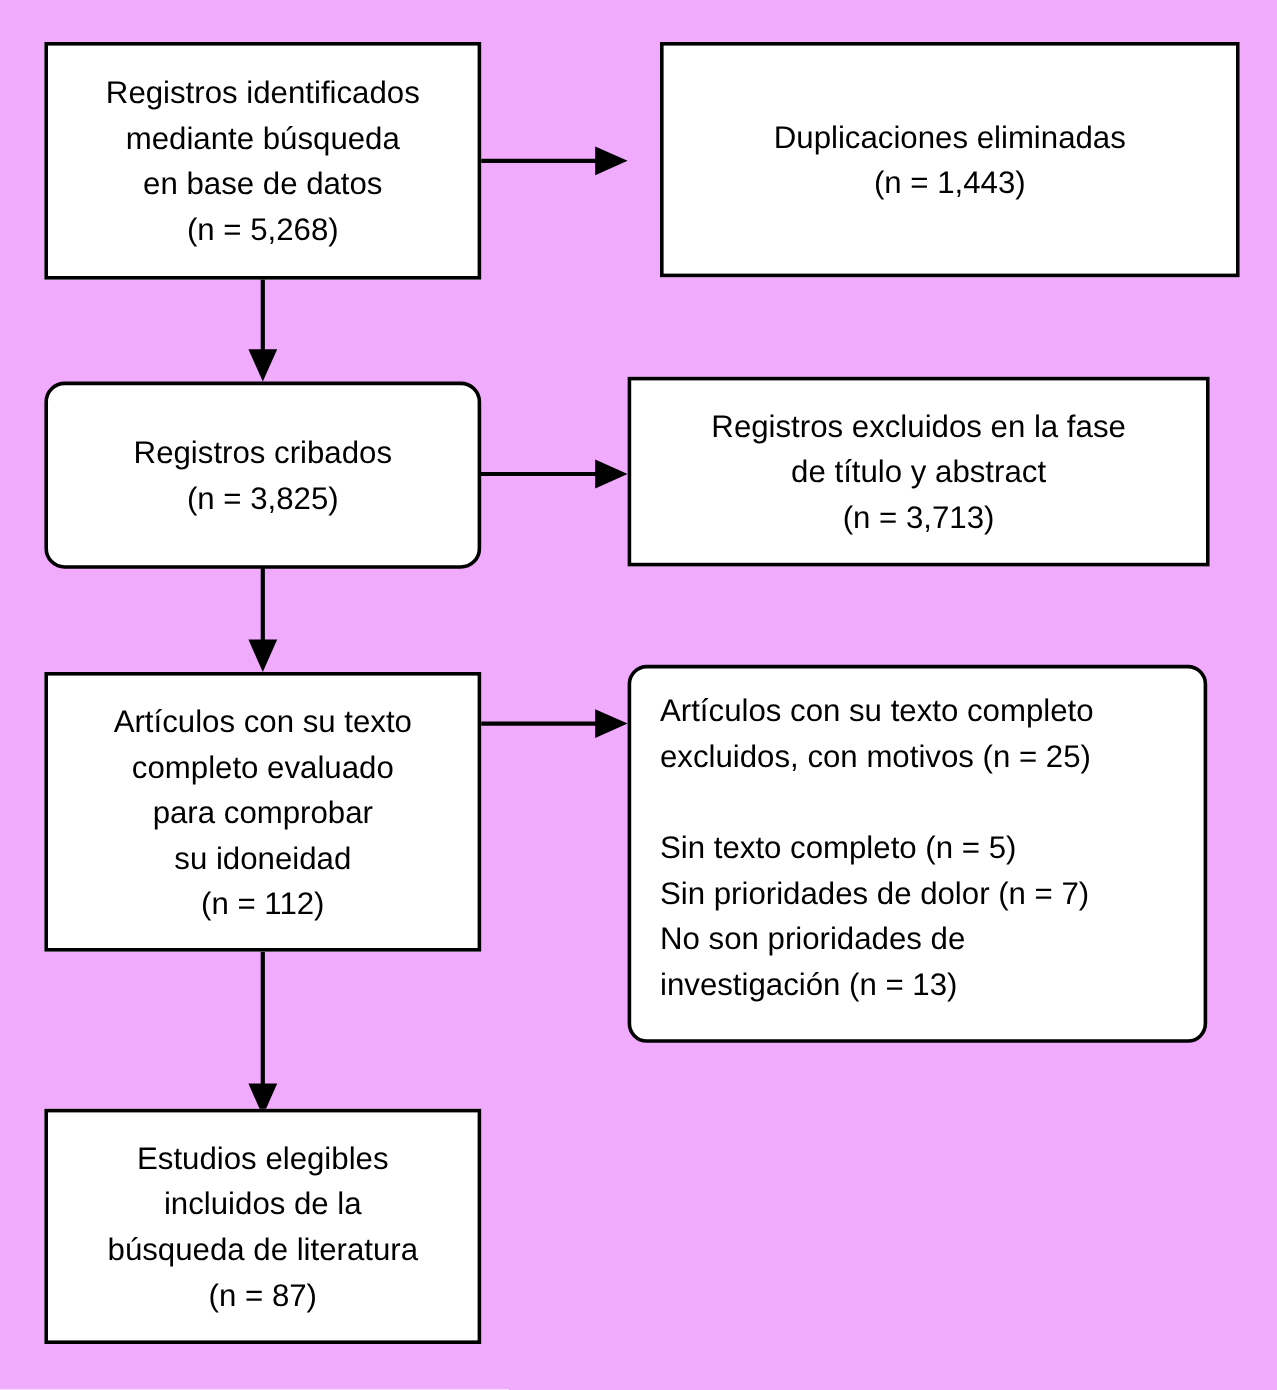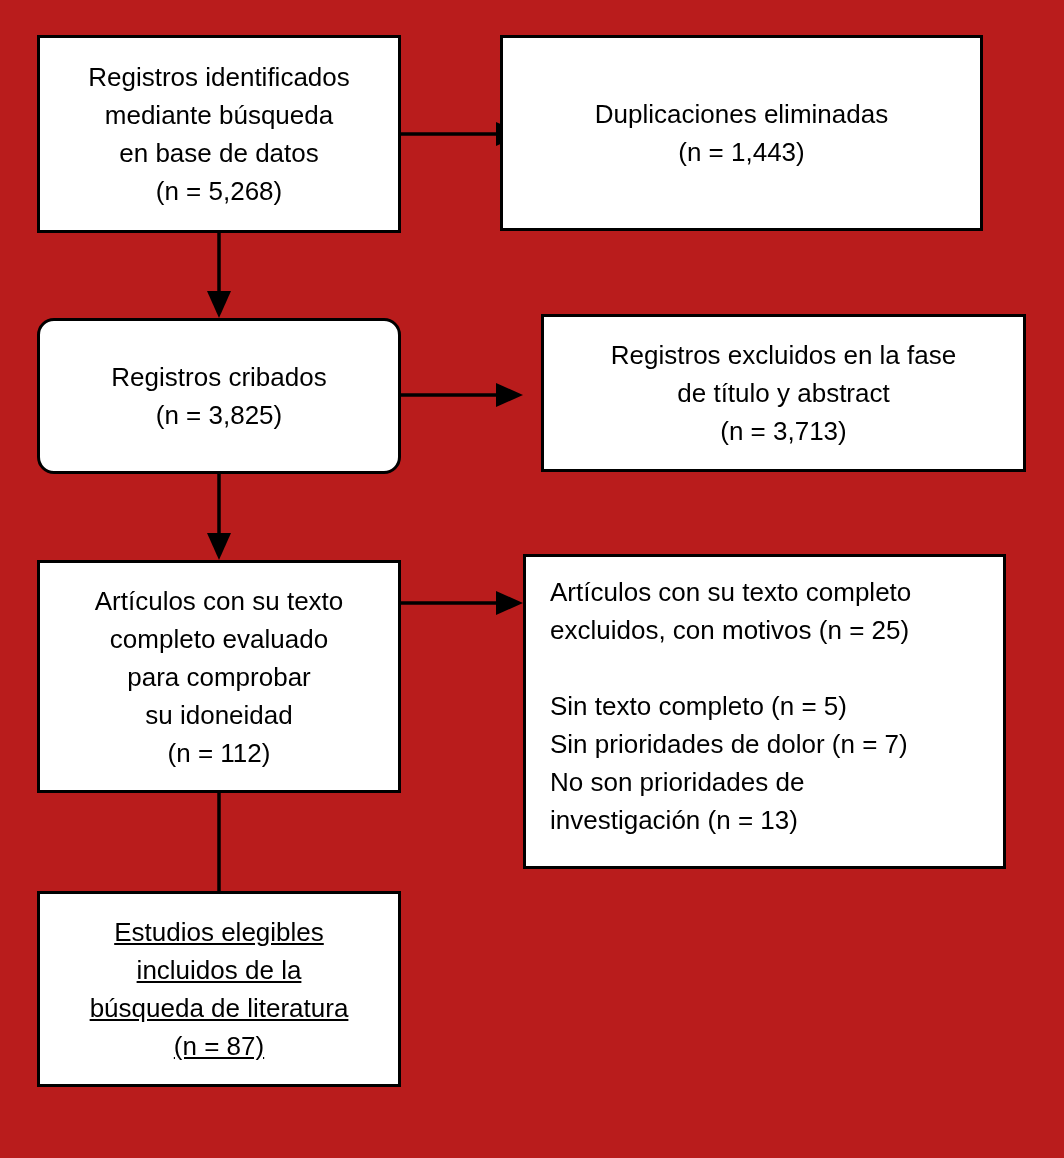--- a/index.html
+++ b/index.html
@@ -4,21 +4,21 @@
 <style>
   html, body {
     margin: 0;
     padding: 0;
     background: #ffffff;
   }
   #canvas {
     position: relative;
     width: 1064px;
     height: 1158px;
-    background: #b91c1c;
+    background: #f0abfc;
     font-family: "Liberation Sans", sans-serif;
     color: #000000;
   }
   #arrows {
     position: absolute;
     left: 0;
     top: 0;
     width: 1064px;
     height: 1158px;
   }
@@ -30,32 +30,33 @@
     display: flex;
     align-items: center;
     justify-content: center;
     text-align: center;
     white-space: pre-line;
     font-size: 26px;
     line-height: 38px;
     color: #000000;
   }
   #box-identified   { left: 37px;  top: 35px;  width: 364px; height: 198px; }
-  #box-duplicates   { left: 500px; top: 35px;  width: 483px; height: 196px; }
+  #box-duplicates   { left: 550px; top: 35px;  width: 483px; height: 196px; }
   #box-screened     { left: 37px;  top: 318px; width: 364px; height: 156px; border-radius: 17px; }
-  #box-excl-title   { left: 523px; top: 314px; width: 485px; height: 158px; margin-left: 18px; }
+  #box-excl-title   { left: 523px; top: 314px; width: 485px; height: 158px; }
   #box-fulltext     { left: 37px;  top: 560px; width: 364px; height: 233px; text-align: center; }
   #box-excl-full    {
     left: 523px; top: 554px; width: 483px; height: 315px;
     align-items: flex-start;
     justify-content: flex-start;
     text-align: left;
     padding: 16px 10px 0 24px;
+    border-radius: 16px;
   }
-  #box-included     { left: 37px;  top: 891px; width: 364px; height: 196px; text-decoration: underline; }
+  #box-included     { left: 37px;  top: 924px; width: 364px; height: 196px; }
 </style>
 </head>
 <body>
 
 <div id="canvas">
 
   <svg id="arrows" viewBox="0 0 1064 1158" xmlns="http://www.w3.org/2000/svg">
 
     <g>
       <line x1="400" y1="134" x2="498" y2="134" stroke="#000000" stroke-width="3.5"></line>

